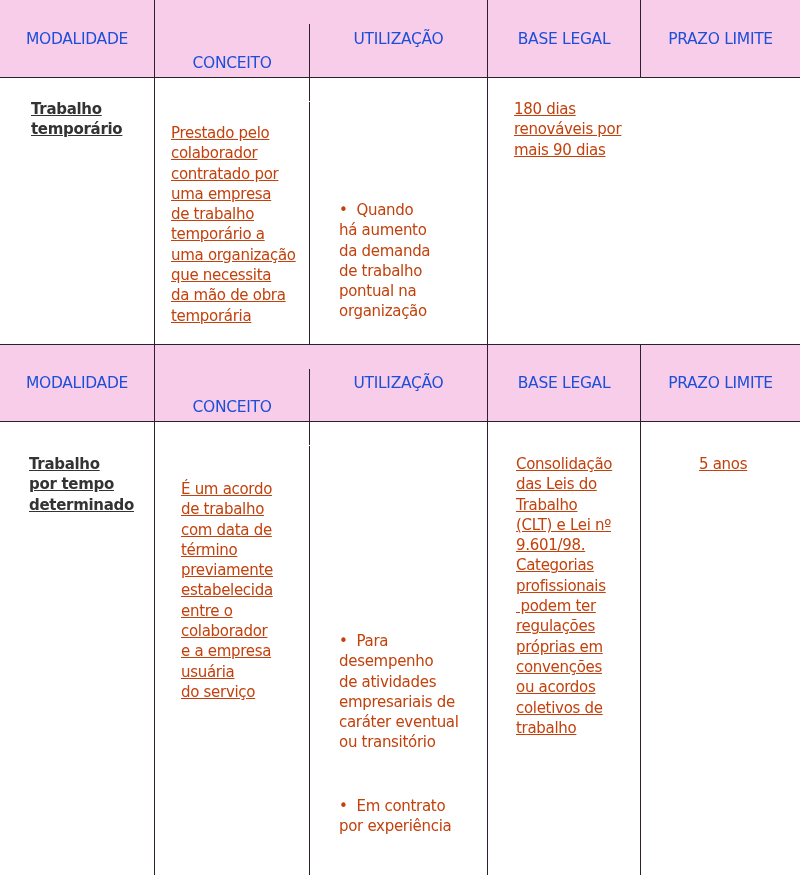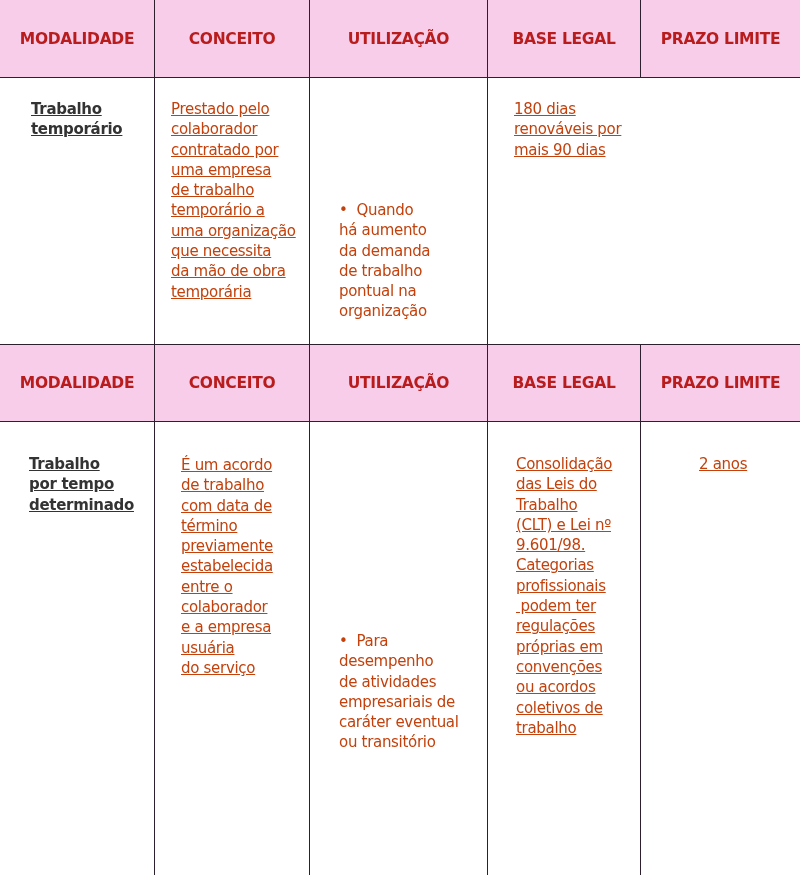--- a/index.html
+++ b/index.html
@@ -3,24 +3,24 @@
 <meta charset="utf-8">
 <style>
   html, body { margin: 0; padding: 0; background: #ffffff; }
   body { width: 800px; height: 875px; overflow: hidden; position: relative;
          font-family: "DejaVu Sans", "Liberation Sans", sans-serif; color: #3a3a3a; }
   .grid { position: absolute; left: 0; top: 0; width: 800px; height: 875px; }
   .row { position: absolute; left: 0; width: 800px; display: flex; }
   .hdr { background: #f7cdea; border-top: 1.5px solid #2e1f2e; border-bottom: 1.5px solid #2e1f2e; box-sizing: border-box; }
   .cell { box-sizing: border-box; height: 100%; border-right: 1.5px solid #2e1f2e; position: relative; }
   .cell:last-child { border-right: none; }
-  .c0 { width: 155px; } .c1 { width: 155px; } .c2 { width: 178px; } .c3 { width: 153px; } .c4 { width: 159px; }
+  .c0 { width: 155px; } .c1 { width: 155px; margin-top: 24px; } .c2 { width: 178px; } .c3 { width: 153px; } .c4 { width: 159px; }
   .hdr .cell { display: flex; align-items: center; justify-content: center; }
-  .hdr-label { font-family: "DejaVu Sans", sans-serif; font-weight: bold; font-size: 15.5px;
-               color: #b91c1c; letter-spacing: -0.3px; }
+  .hdr-label { font-family: "DejaVu Sans", sans-serif; font-weight: normal; font-size: 15.5px;
+               color: #1d4ed8; letter-spacing: -0.3px; }
   .body-text { font-size: 15px; line-height: 20.3px; color: #c2410c; letter-spacing: -0.3px; }
   .bold-text { font-weight: bold; color: #333333; font-size: 15px; line-height: 20.3px; letter-spacing: -0.3px; }
   .abs { position: absolute; white-space: pre; text-decoration: underline; }
   .bullet-block { position: absolute; white-space: pre; }
 </style>
 </head>
 <body>
 
 <div class="grid">
 
@@ -111,35 +111,37 @@
 usuária
 do serviço</span>
     </div>
     <div class="cell c2">
       <span class="bullet-block body-text" style="left:29px; top:209px;">•  Para
 desempenho
 de atividades
 empresariais de
 caráter eventual
 ou transitório</span>
+      <span class="bullet-block body-text" style="left:29px; top:374px;">•  Em contrato
+por experiência</span>
     </div>
     <div class="cell c3">
       <span class="abs body-text" style="left:28px; top:32px;">Consolidação
 das Leis do
 Trabalho
 (CLT) e Lei nº
 9.601/98.
 Categorias
 profissionais
  podem ter
 regulações
 próprias em
 convenções
 ou acordos
 coletivos de
 trabalho</span>
     </div>
     <div class="cell c4">
-      <span class="abs body-text" style="left:58px; top:32px;">2 anos</span>
+      <span class="abs body-text" style="left:58px; top:32px;">5 anos</span>
     </div>
   </div>
 
 </div>
 
 </body></html>

